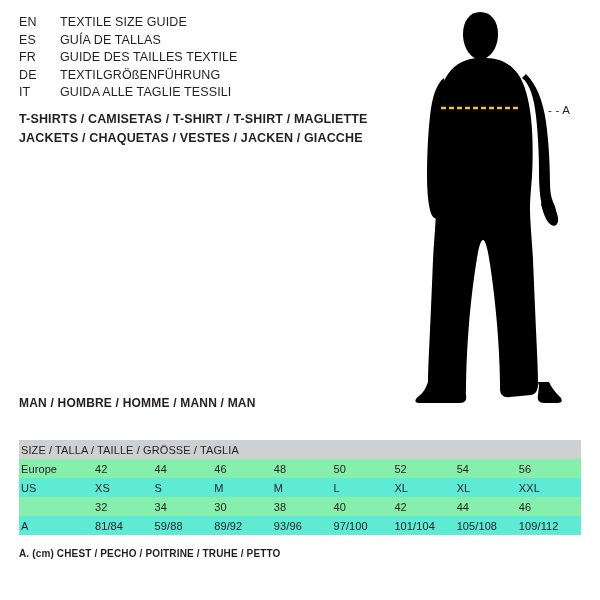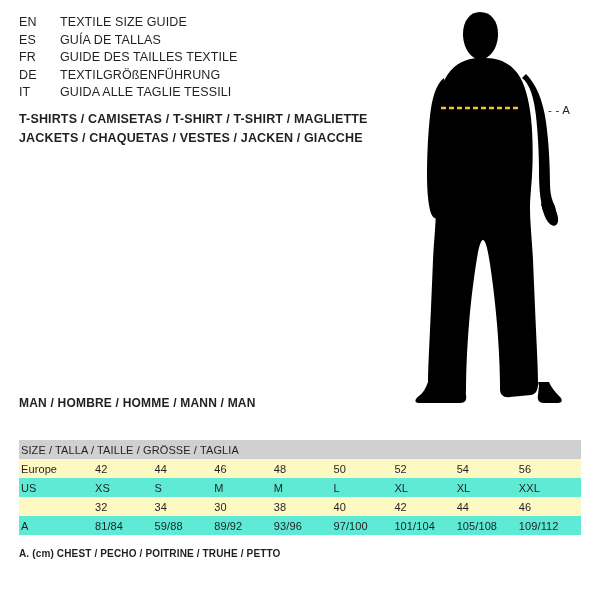--- a/index.html
+++ b/index.html
@@ -103,21 +103,21 @@
     height: 19px;
     vertical-align: middle;
     letter-spacing: 0.1px;
     white-space: nowrap;
   }
   .row-head td {
     background: #cfd0d2;
     font-size: 11px;
   }
   .row-light td {
-    background: #fef9c3;
+    background: #86efac;
   }
   .row-lighter td {
     background: #5eead4;
   }
   .c-label {
     width: 84px;
     padding-left: 2px !important;
   }
   .c-val {
     width: 68px;

